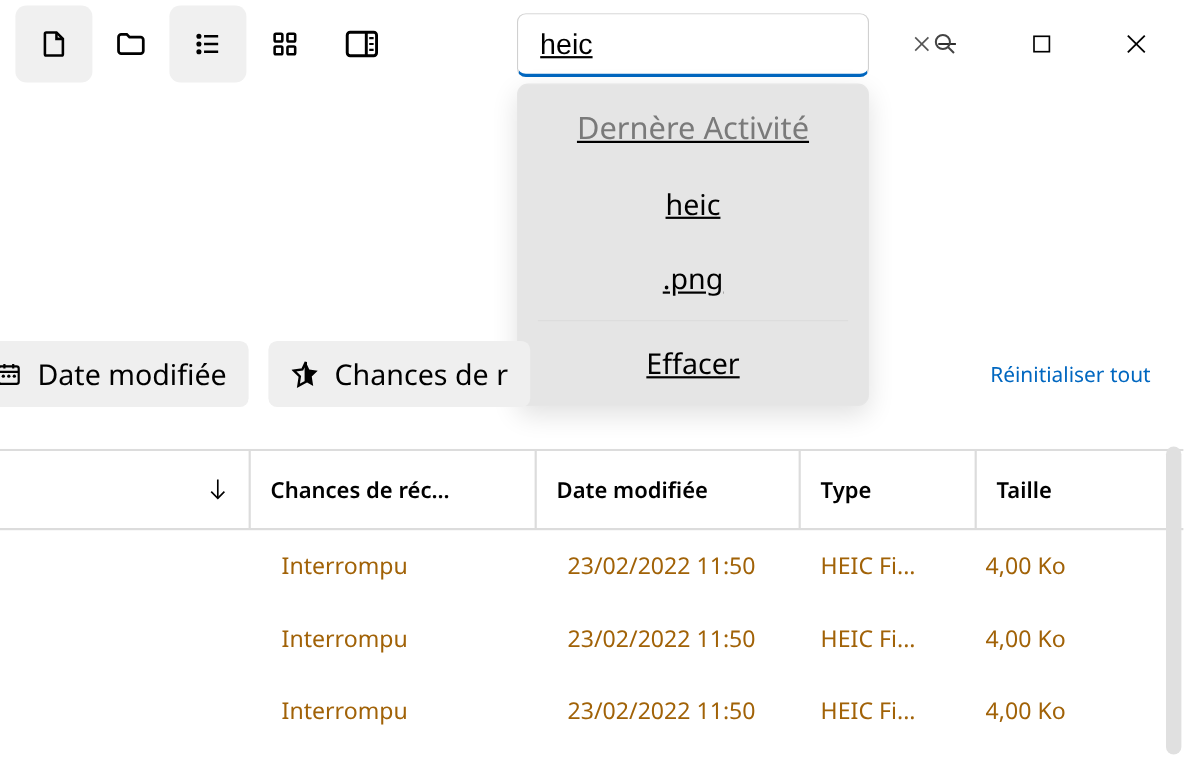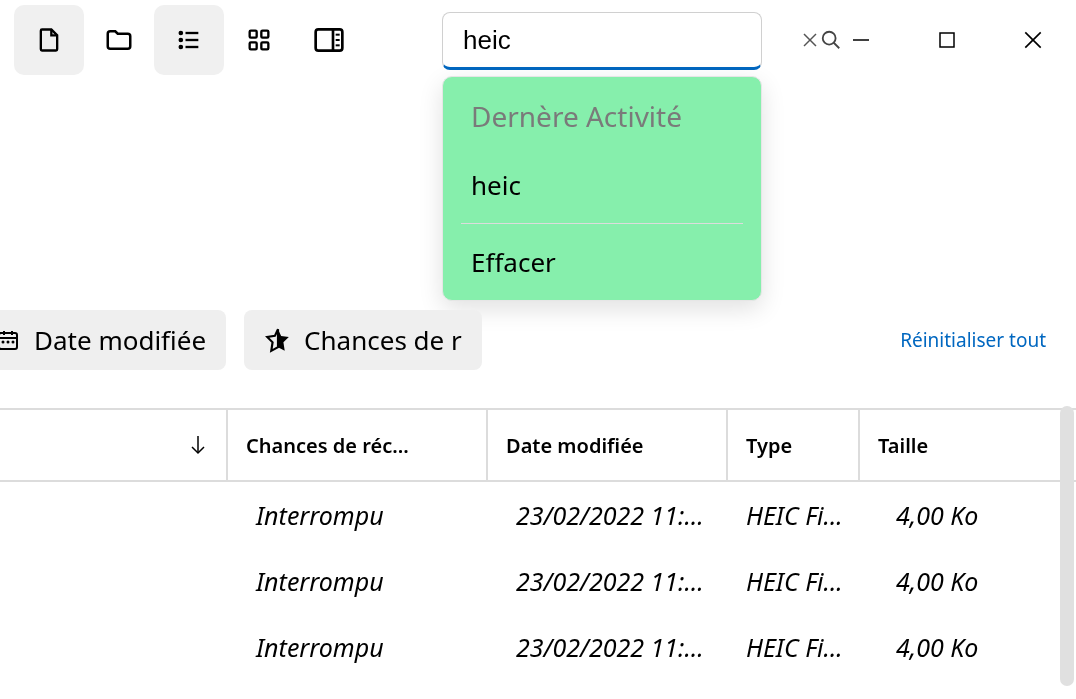--- a/index.html
+++ b/index.html
@@ -31,22 +31,23 @@
     position: absolute; right: 0; top: 0;
     height: 80px;
     display: flex; align-items: center;
   }
   .win-btn {
     width: 86px; height: 80px;
     display: flex; align-items: center; justify-content: center;
     cursor: pointer;
   }
   .search-wrap {
-    position: absolute; left: 442px; top: 12px;
+    position: absolute; left: 470px; top: 12px;
     width: 320px;
+    text-decoration: underline;
   }
   .search-box {
     height: 58px;
     border: 1px solid #d0d0d0;
     border-bottom: 3px solid #0067c0;
     border-radius: 8px;
     display: flex; align-items: center;
     padding: 0 10px 0 18px;
     background: #fff;
   }
@@ -56,25 +57,26 @@
     color: #000;
     background: transparent;
   }
   .search-icon-btn {
     width: 36px; display: flex; align-items: center; justify-content: center;
     cursor: pointer;
   }
   .dropdown {
     margin-top: 6px;
     width: 320px;
-    background: #86efac;
+    background: #e5e5e5;
     border: 1px solid #e6e6e6;
     border-radius: 10px;
     box-shadow: 0 8px 24px rgba(0,0,0,0.12);
     padding: 4px 0;
+    text-align: center;
   }
   .dd-item {
     padding: 16px 28px;
     font-size: 26px;
   }
   .dd-header { color: #7a7a7a; font-size: 28px; font-weight: 400; }
   .dd-regular { cursor: pointer; }
   .dd-divider {
     height: 1px; background: #dcdcdc; margin: 4px 18px;
   }
@@ -119,32 +121,32 @@
     font-size: 20px; font-weight: 600;
     border-right: 2px solid #dcdcdc;
     height: 100%;
     display: flex; align-items: center;
     padding: 0 18px;
     overflow: hidden; white-space: nowrap; text-overflow: ellipsis;
   }
   .th.col0 { width: 228px; justify-content: flex-end; }
   .th.col1 { width: 260px; }
   .th.col2 { width: 240px; }
-  .th.col3 { width: 132px; }
+  .th.col3 { width: 160px; }
   .th.col4 { width: 180px; border-right: none; }
   .tbody { }
   .trow {
     height: 66px;
     display: flex; align-items: center;
   }
   .td {
-    font-size: 25px;
-    color: #000000;
+    font-size: 21px;
+    color: #a16207;
     padding: 0 18px;
-    overflow: hidden; white-space: nowrap; text-overflow: ellipsis; font-style: italic;
+    overflow: hidden; white-space: nowrap; text-overflow: ellipsis;
   }
   .td.col0 { width: 228px; }
   .td.col1 { width: 260px; padding-left: 28px; }
   .td.col2 { width: 240px; padding-left: 28px; }
   .td.col3 { width: 140px; padding-left: 18px; }
   .td.col4 { width: 180px; padding-left: 28px; }
   .scrollbar {
     position: absolute; right: 2px; top: 406px; width: 14px; height: 280px;
     background: #e0e0e0; border-radius: 7px;
   }
@@ -247,20 +249,21 @@
             <circle cx="10" cy="10" r="7"></circle>
             <line x1="15" y1="15" x2="21" y2="21"></line>
           </svg>
       </span>
     </div>
   </div>
 
   <div class="dropdown">
     <div class="dd-item dd-header">Dernère Activité</div>
     <div class="dd-item dd-regular">heic</div>
+    <div class="dd-item dd-regular">.png</div>
     <div class="dd-divider"></div>
     <div class="dd-item dd-regular">Effacer</div>
   </div>
 </div>
 
 <div class="filters-row">
   <div class="chip" style="padding-left:0;">
     <span class="chip-icon" style="margin-left:-6px;">
       <svg width="24" height="24" viewBox="0 0 24 24" fill="none" stroke="#000" stroke-width="2">
           <rect x="3" y="5" width="18" height="16" rx="2"></rect>

